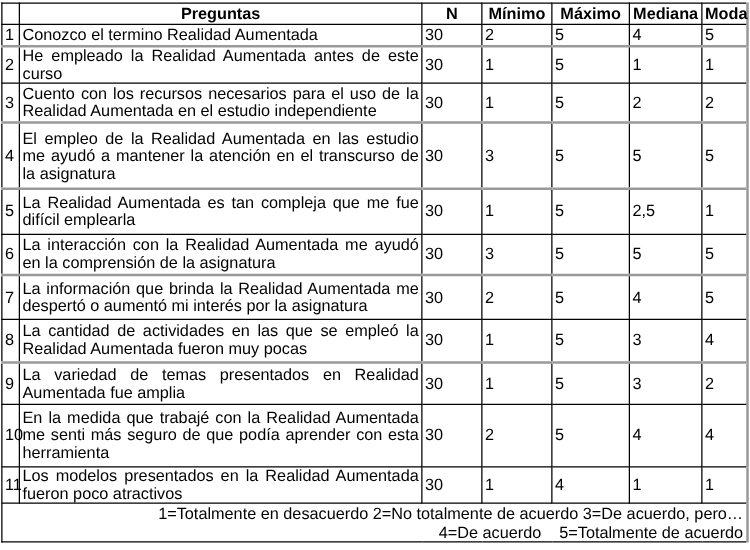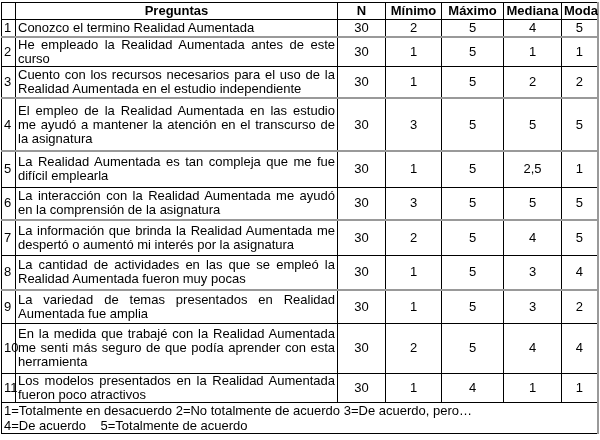--- a/index.html
+++ b/index.html
@@ -13,24 +13,24 @@
     line-height: 14px;
   }
   table.survey td, table.survey th {
     border: 1px solid #000;
     padding: 0 2px;
     vertical-align: middle;
   }
   table.survey th { font-weight: bold; text-align: center; height: 16px; }
   td.num { vertical-align: top; padding: 1px 1px 0 2px; }
   td.q { text-align: justify; text-align-last: left; padding: 1px 1px 1px 3px; vertical-align: top; margin-top: 36px; }
-  td.v { text-align: center; }
+  td.v { }
   td.moda, th.moda { border-left: 1px solid #888; }
   tr.sep td { border-top: 2px solid #999; }
-  td.legend { text-align: left; font-weight: normal; padding: 1px 4px; line-height: 15px; }
+  td.legend { text-align: right; font-weight: normal; padding: 1px 4px; line-height: 15px; }
   .outer-right { border-right: 2px solid #999 !important; }
 </style>
 </head>
 <body>
 
 <table class="survey">
   <colgroup>
     <col style="width:14px">
     <col style="width:322px">
     <col style="width:48px">

